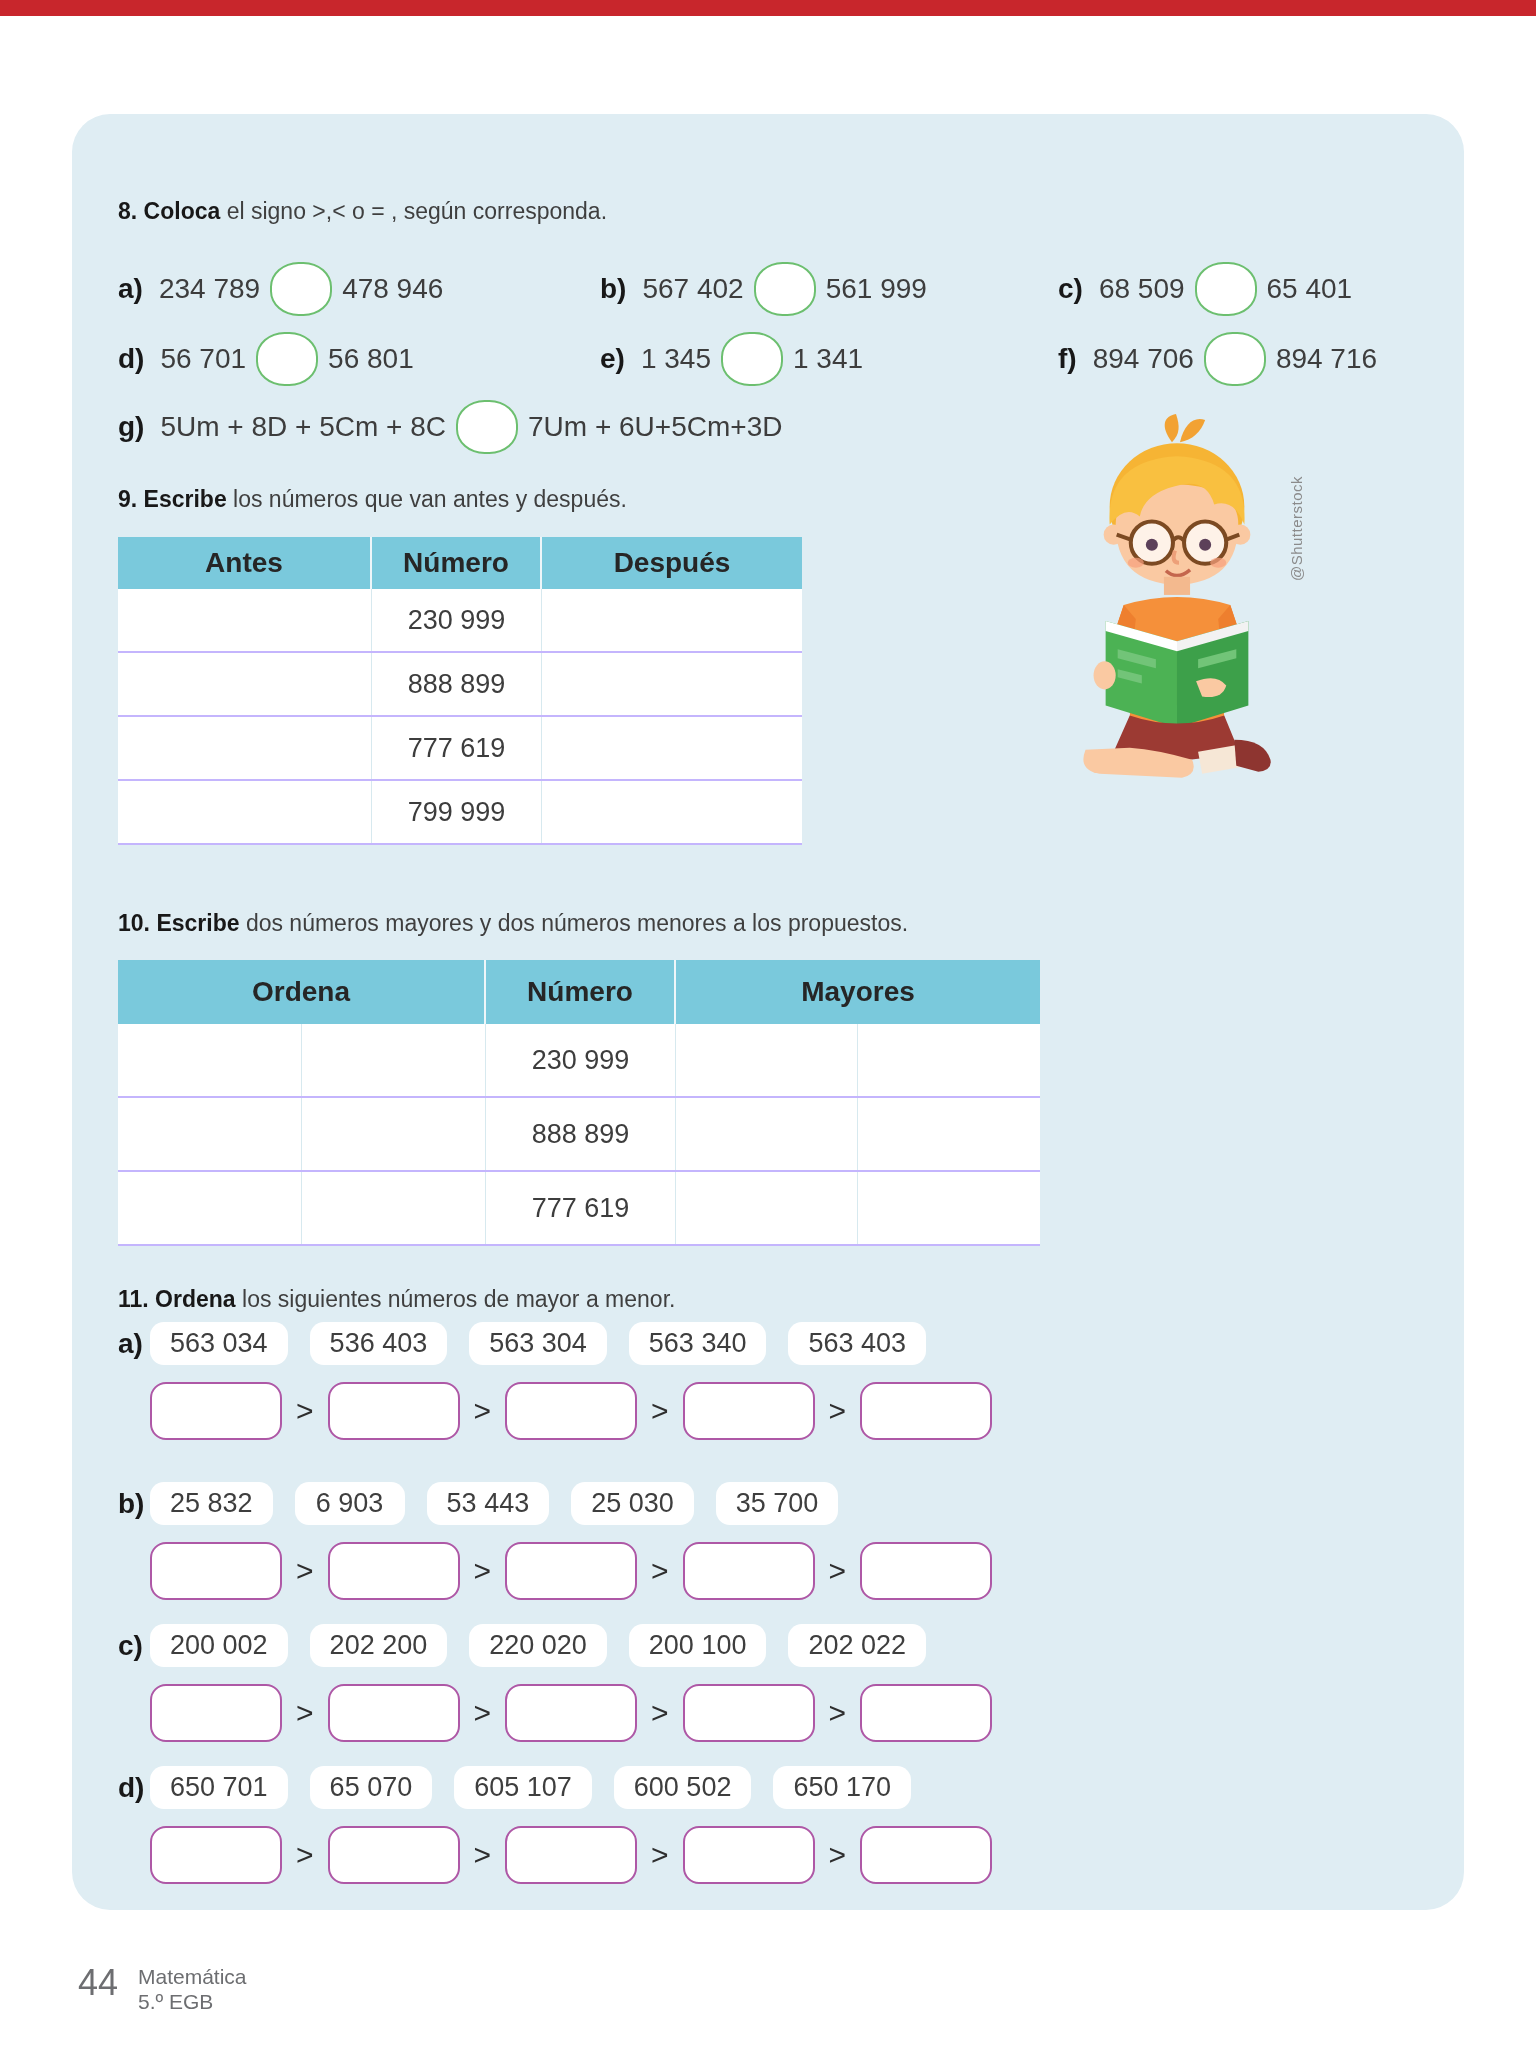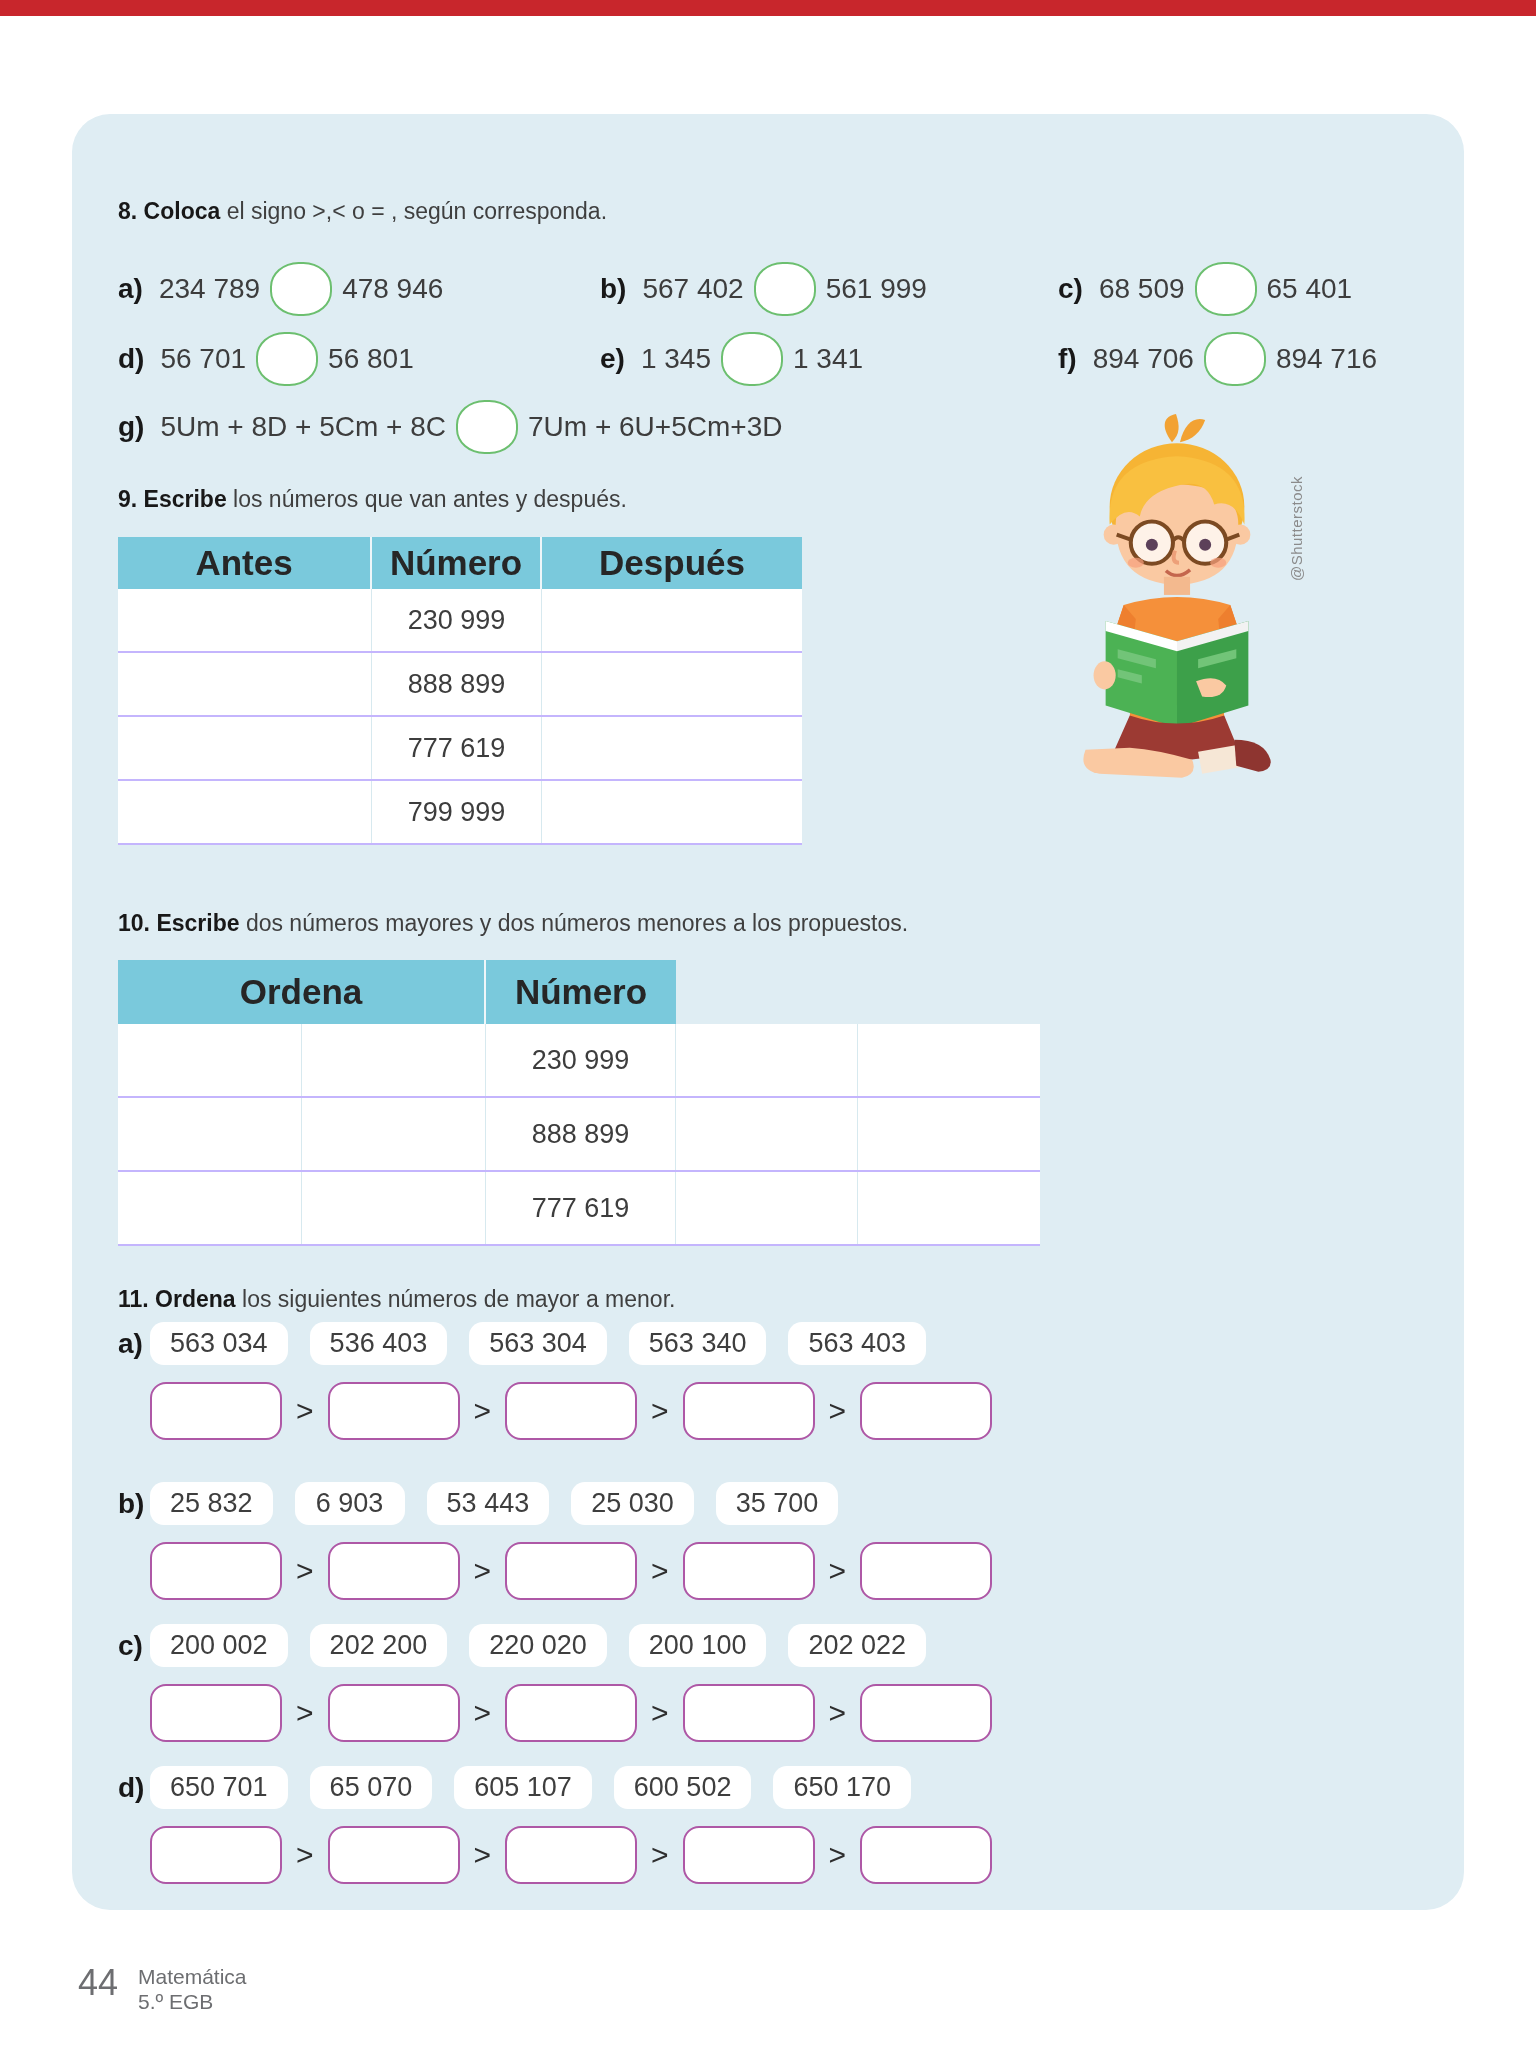--- a/index.html
+++ b/index.html
@@ -12,21 +12,21 @@
   .hb{font-weight:bold;color:#181818;}
   .ex8-item{position:absolute;display:flex;align-items:center;gap:10px;font-size:28px;white-space:nowrap;}
   .lbl{font-weight:bold;color:#181818;margin-right:6px;}
   .num{color:#3d3d3d;}
   .circle{display:inline-block;width:58px;height:50px;background:#fff;border:2px solid var(--circle-border,#6cbf6f);
           border-radius:46%;flex:0 0 auto;}
   
   .table{position:absolute;}
   .thead{display:flex;}
   .th{box-sizing:border-box;display:flex;align-items:center;justify-content:center;
-      background:var(--table-header-bg,#7ac9dc);font-weight:bold;font-size:35px;color:#262626;
+      background:var(--table-header-bg,#7ac9dc);font-weight:bold;font-size:28px;color:#262626;
       border-right:2px solid #eef6f9;}
   .th:last-child{border-right:none;}
   .trow{display:flex;background:#fff;border-bottom:2px solid #c4b5fd;}
   .td{box-sizing:border-box;display:flex;align-items:center;justify-content:center;
       font-size:27px;color:#3d3d3d;border-right:1px solid #d7e9ef;}
   .td:last-child{border-right:none;}
   .t9 .th{height:52px;} .t9 .trow{height:62px;}
   .t10 .th{height:64px;} .t10 .trow{height:72px;}
   
   .row-lbl{position:absolute;font-size:28px;font-weight:bold;color:#181818;}
@@ -178,20 +178,21 @@
   <div class="heading" style="left:118px;top:910px">
     <span class="hb">10.</span>
     <span class="hb">Escribe</span>
     <span>dos números mayores y dos números menores a los propuestos.</span>
   </div>
 
   <div class="table t10" style="left:118px;top:960px">
     <div class="thead">
       <div class="th" style="width:368px">Ordena</div>
       <div class="th" style="width:190px">Número</div>
+      <div class="th" style="width:364px">Mayores</div>
     </div>
     <div class="trow">
       <div class="td" style="width:184px"></div>
       <div class="td" style="width:184px"></div>
       <div class="td" style="width:190px">230 999</div>
       <div class="td" style="width:182px"></div>
       <div class="td" style="width:182px"></div>
     </div>
     <div class="trow">
       <div class="td" style="width:184px"></div>

